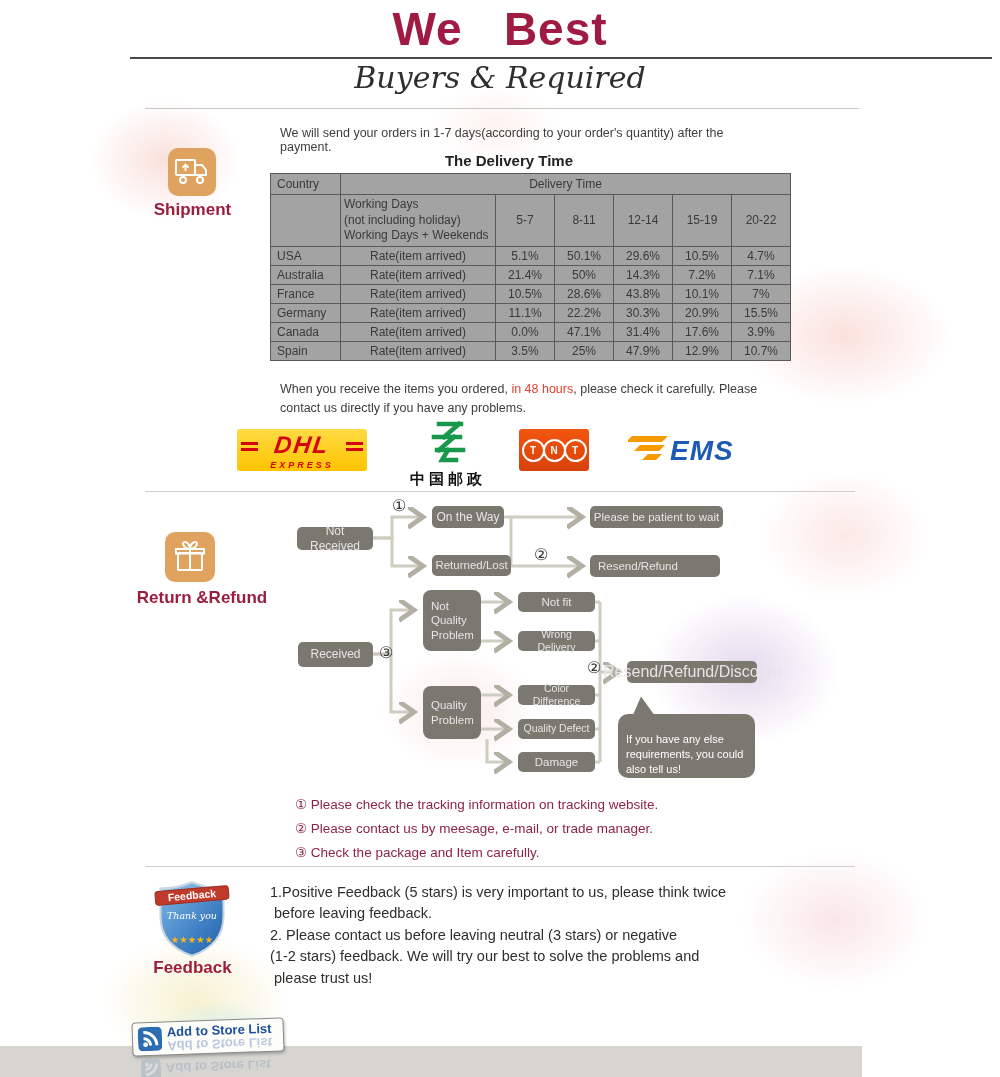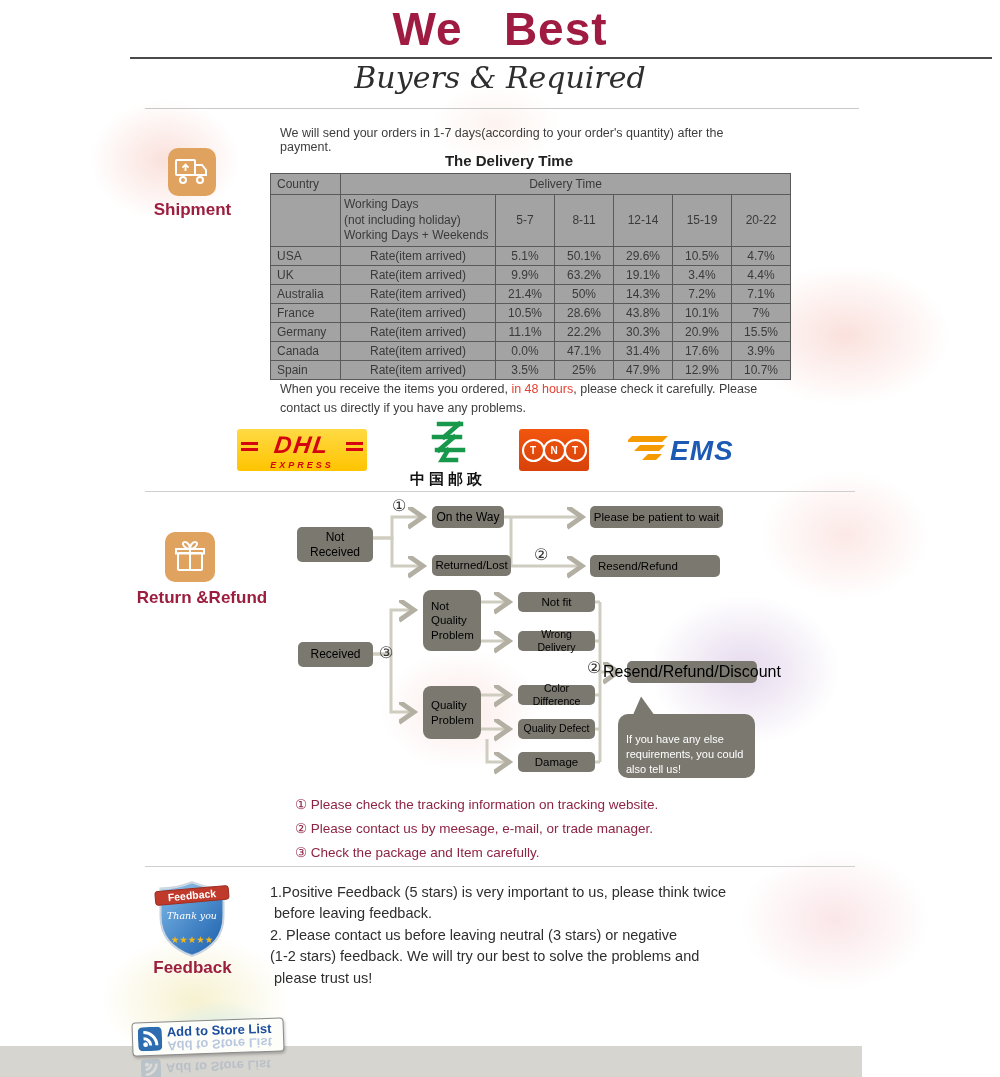--- a/index.html
+++ b/index.html
@@ -49,21 +49,21 @@
   .cnpost-text{font-size:15px;font-weight:bold;color:#111;letter-spacing:4px;margin-top:2px;}
   .tnt{left:519px;top:429px;width:70px;height:42px;background:linear-gradient(180deg,#f1560e,#d8420a);
        border-radius:3px;display:flex;align-items:center;justify-content:center;gap:0px;}
   .tnt-circle{width:19px;height:19px;border:2px solid #fff;border-radius:50%;color:#fff;font-weight:bold;
        font-size:10px;display:flex;align-items:center;justify-content:center;margin:0 -1px;}
   .ems{left:628px;top:430px;}
 
   
   .flow{left:130px;top:498px;width:740px;height:292px;}
   .flow svg.wires{position:absolute;left:0;top:0;}
-  .flow-box{position:absolute;background:#7b7870;color:#000000;border-radius:5px;font-size:11.5px;
+  .flow-box{position:absolute;background:#7b7870;color:#e5e5e5;border-radius:5px;font-size:11.5px;
             display:flex;align-items:center;justify-content:center;text-align:center;
             white-space:pre-line;line-height:1.25;padding:1px 3px;box-sizing:border-box;}
   .flow-box.big{border-radius:8px;justify-content:flex-start;text-align:left;padding-left:8px;}
   .flow-circ{position:absolute;font-size:16px;color:#333;background:transparent;}
   .bubble{position:absolute;background:#7b7870;color:#fff;border-radius:10px;font-size:11px;
           line-height:1.35;padding:18px 8px;white-space:pre-line;box-sizing:border-box;}
   .bubble::before{content:"";position:absolute;top:-17px;left:16px;width:0;height:0;
           border-left:6px solid rgba(0,0,0,0);border-right:17px solid rgba(0,0,0,0);
           border-bottom:19px solid #7b7870;transform:rotate(6deg);}
   .flow-notes{left:295px;top:794px;width:430px;font-size:13.5px;color:#8e2344;line-height:1.7;}
@@ -135,29 +135,20 @@
       <th class="c-day">20-22</th>
     </tr>
     <tr>
       <td class="c-country">USA</td>
       <td>Rate(item arrived)</td>
       <td>5.1%</td>
       <td>50.1%</td>
       <td>29.6%</td>
       <td>10.5%</td>
       <td>4.7%</td>
-    </tr>
-    <tr>
-      <td class="c-country">UK</td>
-      <td>Rate(item arrived)</td>
-      <td>9.9%</td>
-      <td>63.2%</td>
-      <td>19.1%</td>
-      <td>3.4%</td>
-      <td>4.4%</td>
     </tr>
     <tr>
       <td class="c-country">Australia</td>
       <td>Rate(item arrived)</td>
       <td>21.4%</td>
       <td>50%</td>
       <td>14.3%</td>
       <td>7.2%</td>
       <td>7.1%</td>
     </tr>
@@ -274,21 +265,21 @@
         <polyline points="465,104 470,104"></polyline>
         <polyline points="465,143 470,143"></polyline>
         <polyline points="465,197 470,197"></polyline>
         <polyline points="465,231 470,231"></polyline>
         <polyline points="465,264 470,264"></polyline>
         <polyline points="470,104 470,264"></polyline>
         <polyline points="470,174 488,174" marker-end="url(#arr)"></polyline>
       </g>
     </svg>
 
-    <div class="flow-box" style="left:167px;top:29px;width:76px;height:35px;font-size:12px;">Not Received</div>
+    <div class="flow-box" style="left:167px;top:29px;width:76px;height:23px;font-size:12px;">Not Received</div>
     <div class="flow-box" style="left:302px;top:8px;width:72px;height:22px;font-size:12px;">On the Way</div>
     <div class="flow-box" style="left:460px;top:8px;width:133px;height:22px;">Please be patient to wait</div>
     <div class="flow-box" style="left:302px;top:57px;width:79px;height:21px;">Returned/Lost</div>
     <div class="flow-box" style="left:460px;top:57px;width:130px;height:22px;justify-content:flex-start;padding-left:8px;">Resend/Refund</div>
 
     <div class="flow-box" style="left:168px;top:144px;width:75px;height:25px;font-size:12px;">Received</div>
     <div class="flow-box big" style="left:293px;top:92px;width:58px;height:61px;">Not
 Quality
 Problem</div>
     <div class="flow-box" style="left:388px;top:94px;width:77px;height:20px;">Not fit</div>

